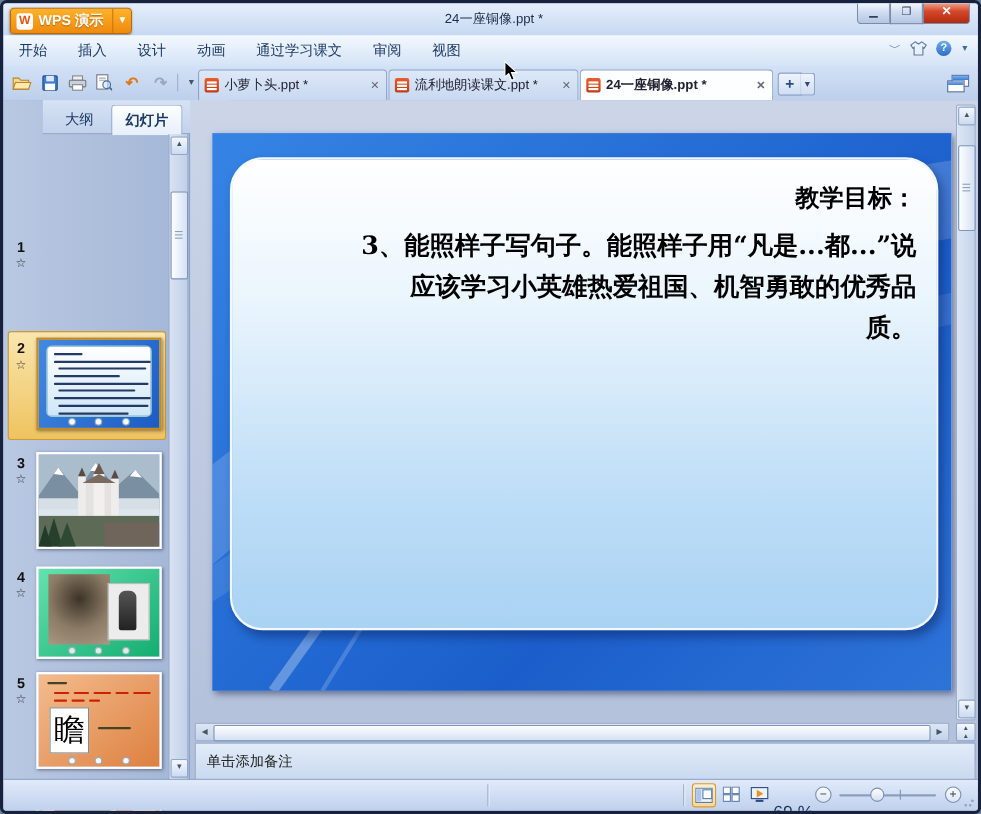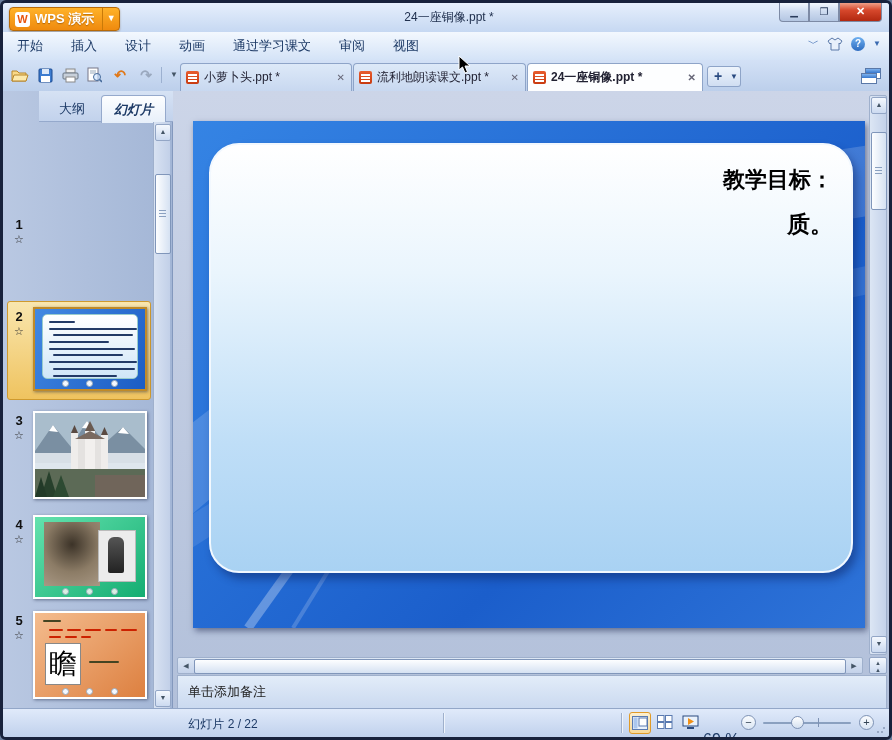--- a/index.html
+++ b/index.html
@@ -36,21 +36,21 @@
   #newtab{left:704px;top:6px;width:22px;height:21px;border:1px solid #8ea4c8;border-radius:3px 0 0 3px;background:linear-gradient(#eef4fc,#d0def2);text-align:center;line-height:19px;font-weight:bold;color:#2a4a80;font-size:14px;box-sizing:border-box;}
   #newtab-dd{left:725px;top:6px;width:13px;height:21px;border:1px solid #8ea4c8;border-left:none;border-radius:0 3px 3px 0;background:linear-gradient(#eef4fc,#d0def2);text-align:center;line-height:19px;font-size:8px;color:#2a4a80;box-sizing:border-box;}
   #cascade-ico{right:8px;top:8px;width:20px;height:16px;}
   #cascade-ico .w1{position:absolute;left:4px;top:0;width:14px;height:9px;border:1px solid #5a78a8;background:linear-gradient(#7eb2ee,#3d7cd0 40%,#fff 41%);}
   #cascade-ico .w2{position:absolute;left:0;top:5px;width:14px;height:9px;border:1px solid #5a78a8;background:linear-gradient(#7eb2ee,#3d7cd0 40%,#fff 41%);}
 
   
   #sidebar{left:0;top:88px;width:170px;bottom:28px;background:linear-gradient(90deg,#b9c8e2,#a3b6d6);border-right:1px solid #8398bd;box-sizing:border-box;}
   #side-tabs{left:0;top:0;width:169px;height:31px;background:linear-gradient(#d6e2f4,#c2d2ec);border-bottom:1px solid #95a9cc;box-sizing:border-box;margin-left:36px;}
   .side-tab{top:4px;height:27px;padding:0 12px;font-size:13px;color:#1d3a66;line-height:27px;}
-  .side-tab.active{background:linear-gradient(#fdfeff,#e7effa);border:1px solid #95a9cc;border-bottom:none;border-radius:4px 4px 0 0;font-weight:bold;font-style:italic;}
+  .side-tab.active{background:linear-gradient(#fdfeff,#e7effa);border:1px solid #95a9cc;border-bottom:none;border-radius:4px 4px 0 0;font-weight:bold;}
   #side-close{right:8px;top:8px;font-size:11px;color:#445;}
   .thumb-row{left:0;width:148px;}
   .slide-num{position:absolute;left:6px;top:2px;width:20px;text-align:center;font-size:13px;font-weight:bold;color:#111;}
   .anim-star{position:absolute;left:6px;top:18px;width:20px;text-align:center;font-size:11px;color:#333;}
   .thumb{position:absolute;left:30px;top:0;width:114px;height:84px;border:2px solid #fff;box-shadow:1px 1px 3px rgba(20,30,60,.5);box-sizing:border-box;overflow:hidden;}
   #row2-hl{left:4px;top:210px;width:142px;height:97px;background:linear-gradient(#f9e6ae,#efc35f);border:1px solid #cf9a2e;border-radius:3px;}
   .fl{position:absolute;height:2px;border-radius:1px;}
   .dots{position:absolute;bottom:2px;left:0;right:0;display:flex;justify-content:space-around;padding:0 18px;}
   .dots i{width:5px;height:5px;border-radius:50%;background:#f4f8ff;border:1px solid #9ab;}
 
@@ -345,20 +345,22 @@
     <div id="slide" class="abs">
       <svg class="abs" style="left:0;top:0;" width="672" height="507" viewBox="0 0 672 507">
         <path d="M-60,400 C160,190 430,90 710,55" stroke="#ffffff" stroke-opacity="0.16" stroke-width="70" fill="none"></path>
         <path d="M-60,450 C180,280 410,210 720,150" stroke="#ffffff" stroke-opacity="0.10" stroke-width="28" fill="none"></path>
         <path d="M55,507 L160,360" stroke="#fff" stroke-opacity="0.30" stroke-width="9"></path>
         <path d="M100,507 L200,345" stroke="#fff" stroke-opacity="0.18" stroke-width="4"></path>
       </svg>
       <div id="content-box" class="abs"></div>
       <div id="slide-text" class="abs">
         <div id="slide-title">教学目标：</div>
+        <div class="sline">3、能照样子写句子。能照样子用“凡是...都...”说</div>
+        <div class="sline ind">应该学习小英雄热爱祖国、机智勇敢的优秀品</div>
         <div class="sline ind">质。</div>
       </div>
 
     </div>
 
     <div id="vscroll" class="abs">
       <div class="sbtn" style="top:1px;left:1px;">▲</div>
       <div id="vthumb" class="grip"></div>
       <div class="sbtn" style="bottom:1px;left:1px;">▼</div>
     </div>
@@ -370,21 +372,20 @@
       <div id="hthumb"></div>
       <div class="harrow" style="right:1px;">▶</div>
     </div>
 
     <div id="notes" class="abs">
       <span>单击添加备注</span>
     </div>
   </div>
 
   <div id="statusbar" class="abs">
-    <div id="status-slide" class="abs">幻灯片 2 / 22</div>
     <div class="abs vsep" style="left:440px;"></div>
     <div class="abs vsep" style="left:618px;"></div>
     <div class="abs viewbtn sel" style="left:626px;">
       <svg width="16" height="14" viewBox="0 0 16 14" style="margin-top:3px;">
           <rect x="0.5" y="0.5" width="15" height="13" fill="#eaf2fc" stroke="#5a7ab0"></rect>
           <rect x="1.5" y="1.5" width="4" height="11" fill="#aac6ee"></rect>
           <rect x="7" y="2" width="8" height="8" fill="#fff" stroke="#5a7ab0"></rect>
         </svg>
     </div>
     <div class="abs viewbtn" style="left:651px;">

